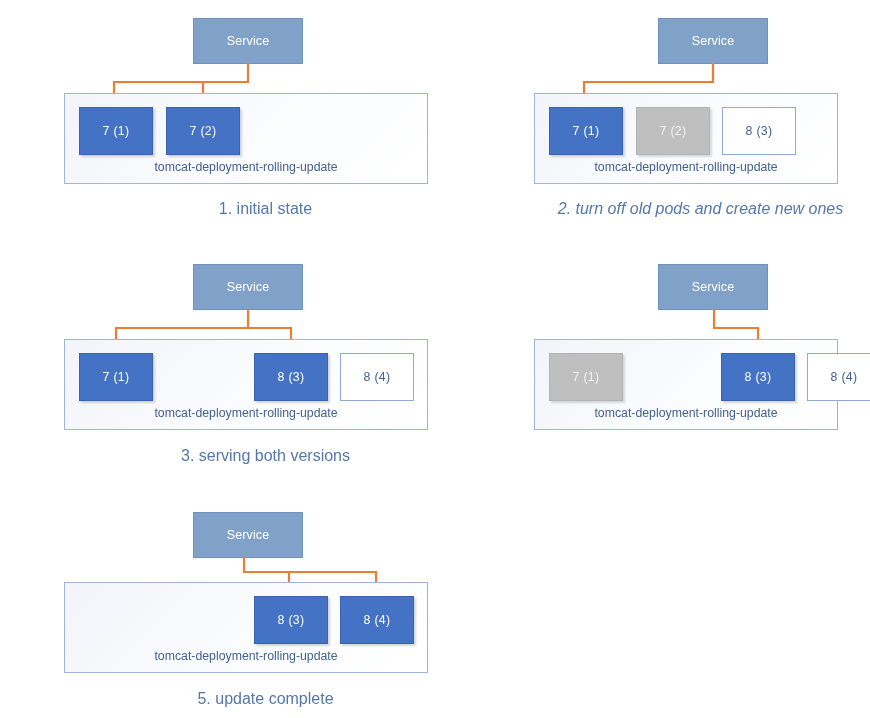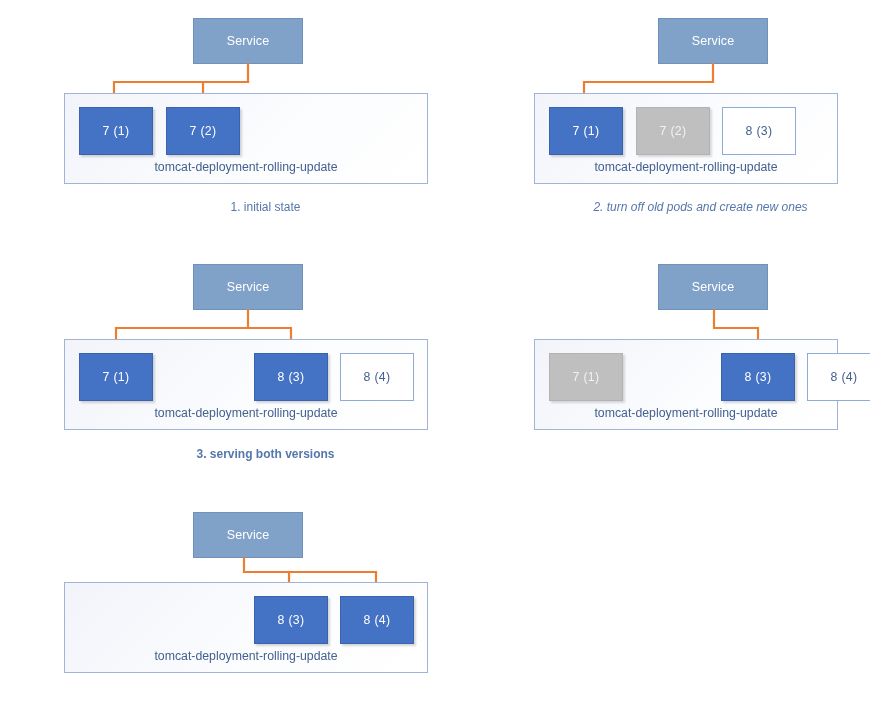--- a/index.html
+++ b/index.html
@@ -114,21 +114,21 @@
   }
   .connector-head {
     fill: #ED7D31;
   }
   
   .panel-caption {
     position: absolute;
     left: 0;
     width: 435px;
     text-align: center;
-    font-size: 12px;
+    font-size: 16px;
     color: #5577aa;
   }
 </style>
 </head>
 <body>
 
 <div id="diagram-root">
 
   <div class="panel" style="left:0px; top:0px;">
     <div class="panel-stage">
@@ -210,21 +210,21 @@
       <div class="pod active" style="left:31px; top:104px;">
         <span>7 (1)</span>
       </div>
       <div class="pod active" style="left:206px; top:104px;">
         <span>8 (3)</span>
       </div>
       <div class="pod pending" style="left:292px; top:104px;">
         <span>8 (4)</span>
       </div>
 
-      <div class="panel-caption" style="top:198px;font-weight:bold;">3. serving both versions</div>
+      <div class="panel-caption" style="top:198px;">3. serving both versions</div>
     </div>
   </div>
 
   <div class="panel" style="left:435px; top:245px;">
     <div class="panel-stage">
 
       <div class="service-box" style="left:175px; top:15px;">
         <span>Service</span>
       </div>
 
@@ -268,16 +268,17 @@
         <div class="deployment-label">tomcat-deployment-rolling-update</div>
       </div>
 
       <div class="pod active" style="left:206px; top:102px;">
         <span>8 (3)</span>
       </div>
       <div class="pod active" style="left:292px; top:102px;">
         <span>8 (4)</span>
       </div>
 
+      <div class="panel-caption" style="top:196px;">5. update complete</div>
     </div>
   </div>
 
 </div>
 
 </body></html>

